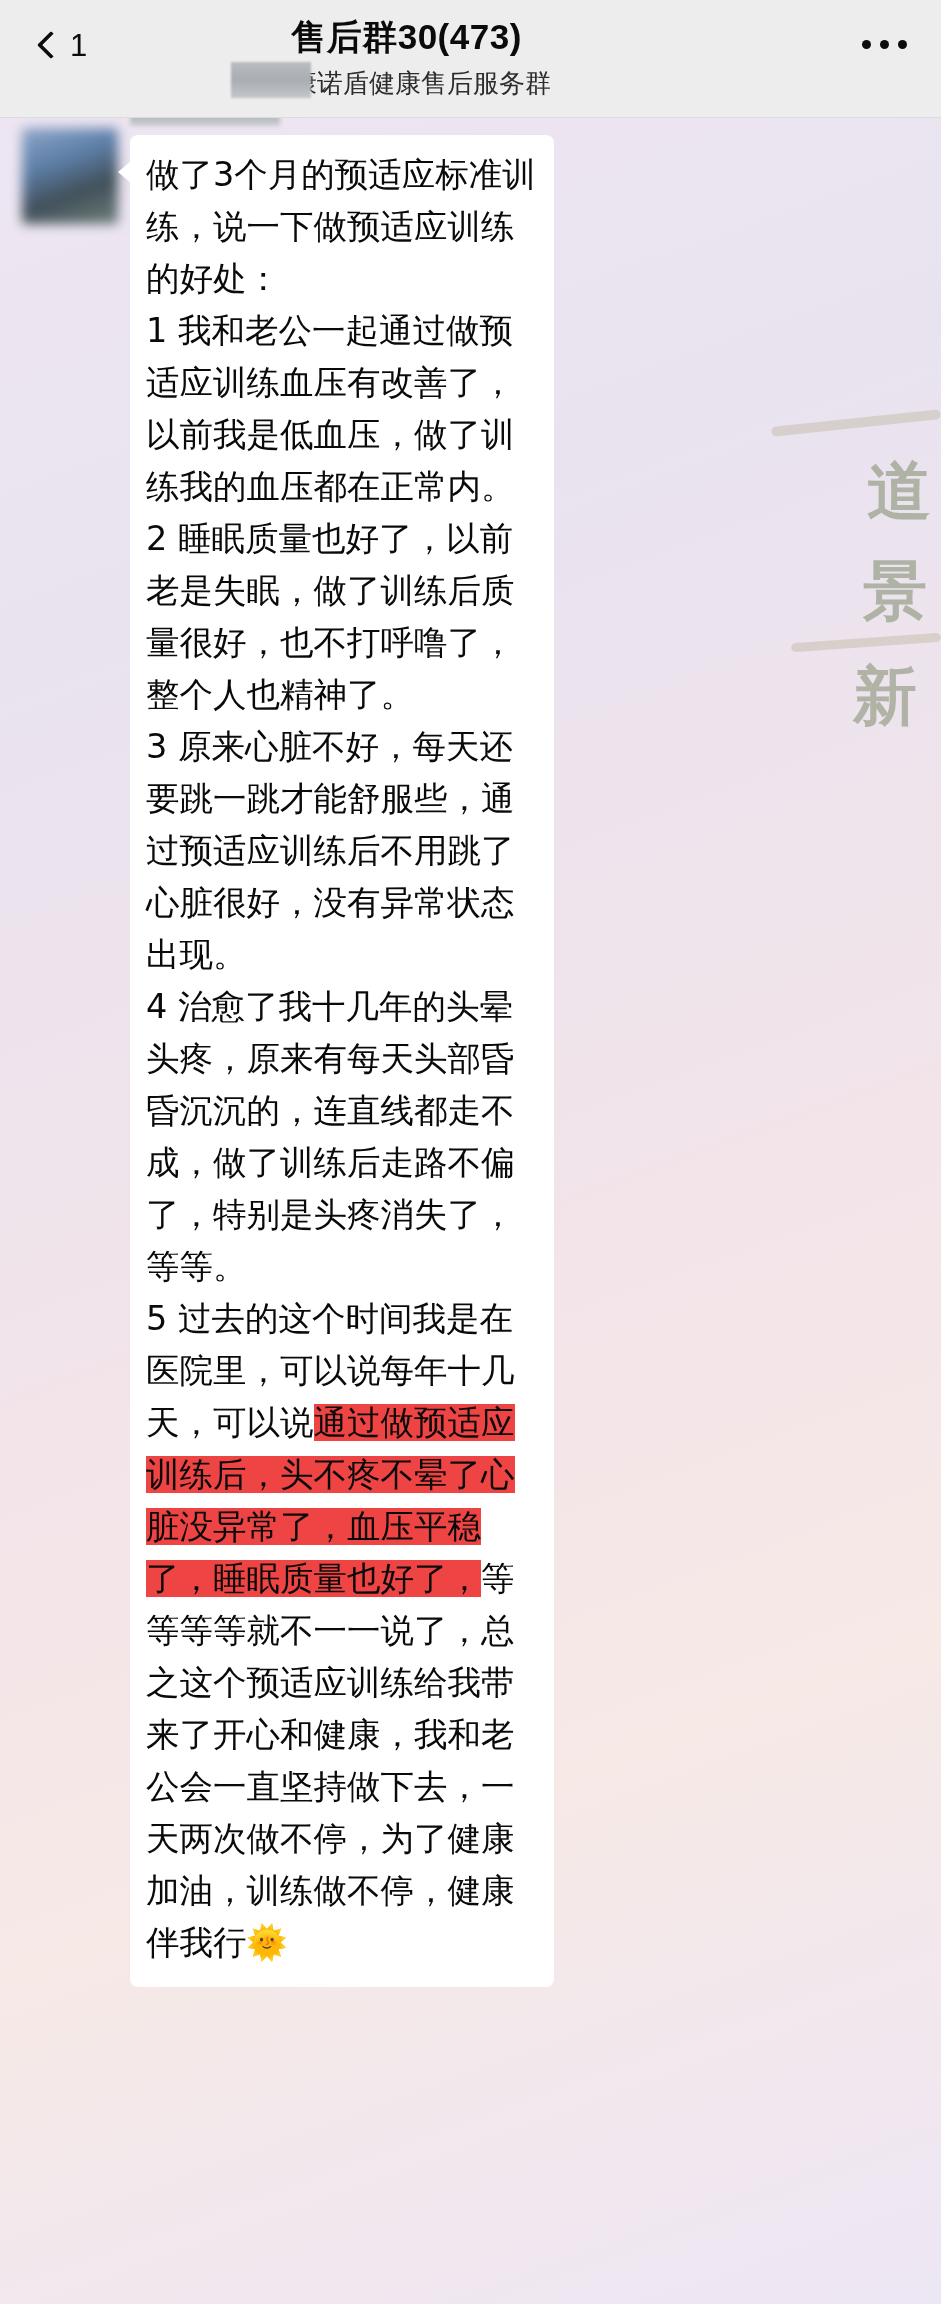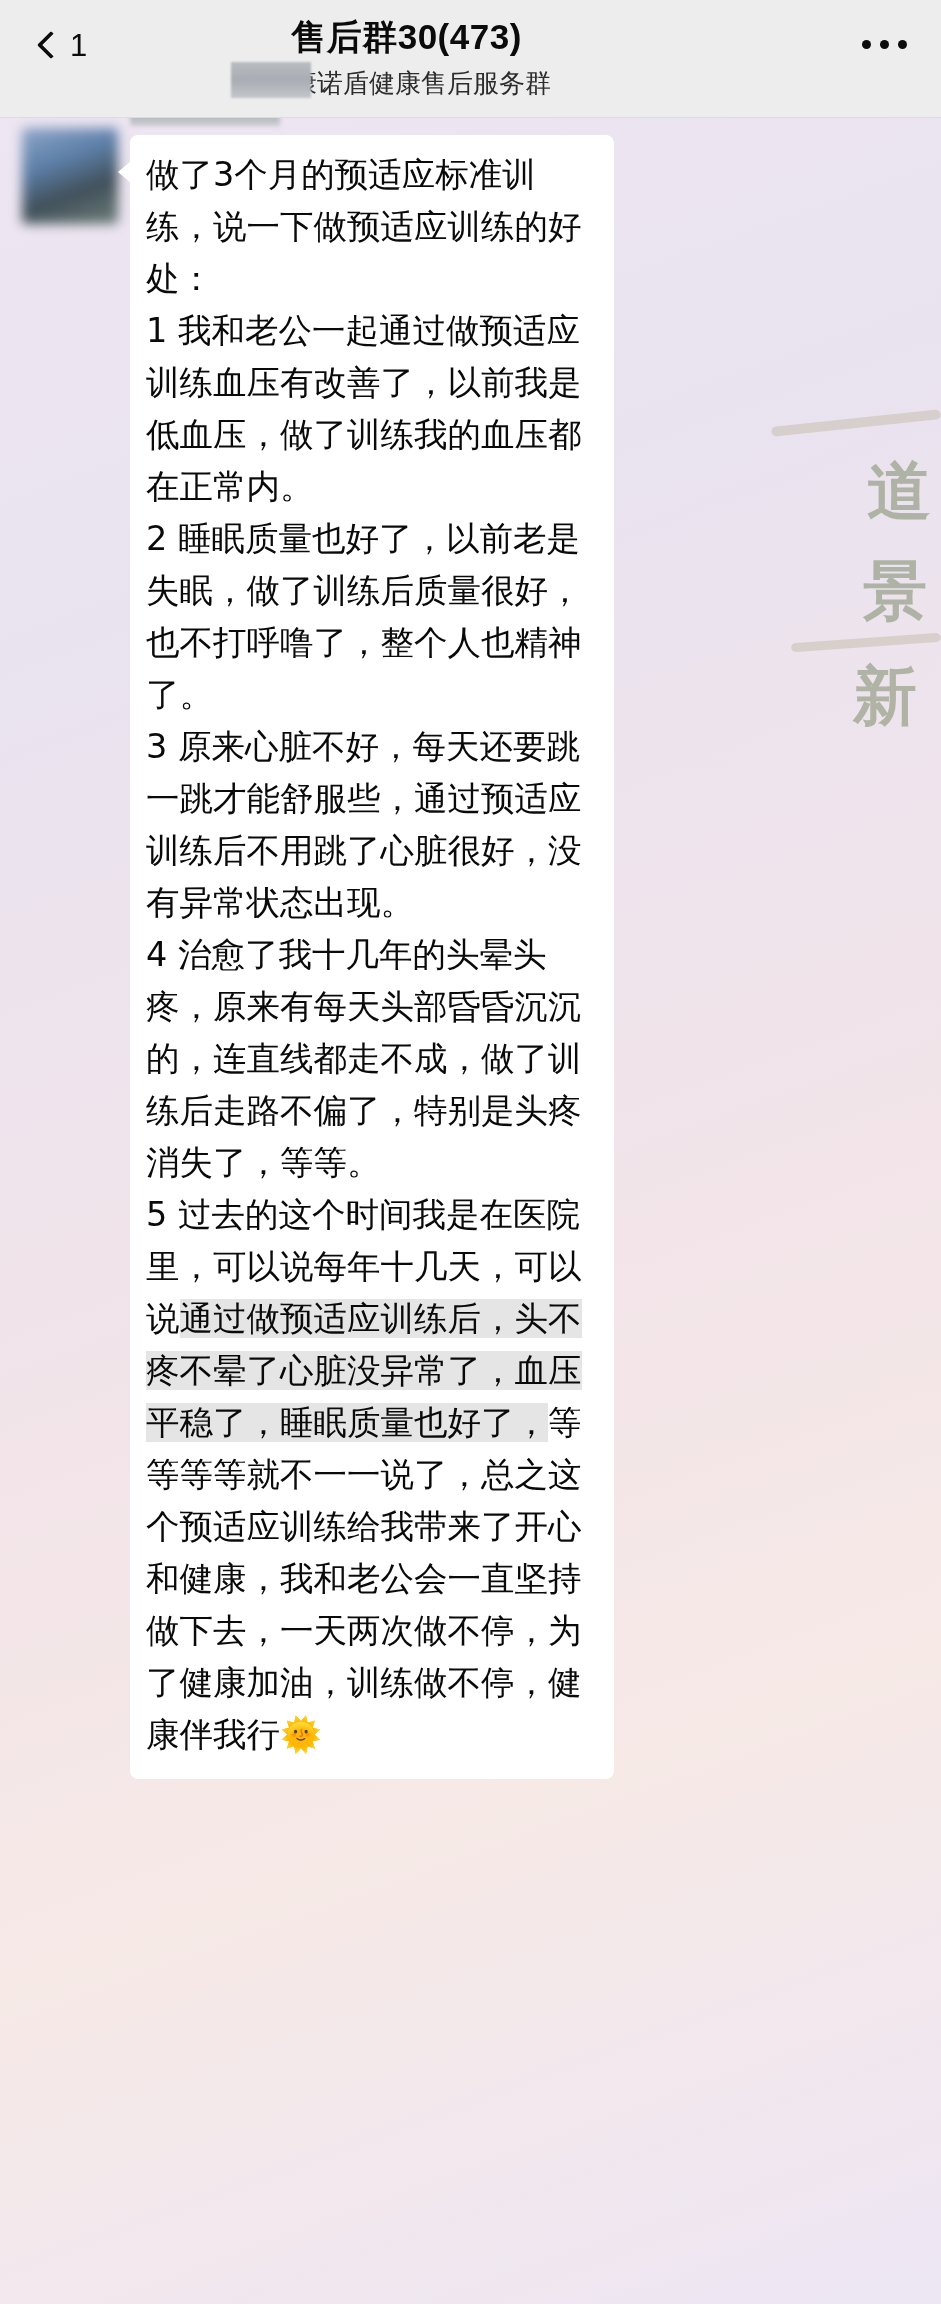--- a/index.html
+++ b/index.html
@@ -145,21 +145,21 @@
     width: 150px;
     height: 30px;
     background: linear-gradient(180deg, #c4c7cb 0%, #b0b4ba 60%, #cacdd1 100%);
     filter: blur(2px);
   }
   
   .bubble {
     position: absolute;
     left: 130px;
     top: 135px;
-    width: 484px;
+    width: 424px;
     background: #ffffff;
     border-radius: 8px;
     box-sizing: border-box;
     padding: 14px 14px 18px 16px;
     z-index: 10;
   }
   .bubble::before {
     content: "";
     position: absolute;
     left: -12px;
@@ -172,21 +172,22 @@
   }
   .msg-text {
     font-family: "DejaVu Sans", "Liberation Sans", sans-serif;
     font-size: 33.5px;
     line-height: 52px;
     color: #0a0a0a;
     letter-spacing: 0px;
     word-break: break-all;
   }
   .hl {
-    background: #e5e5e5;
+    background: #ef4444;
+    font-family: Liberation Serif, serif;
   }
 </style>
 </head>
 <body>
 
 <div class="screen">
 
   <div class="bg-art">
     <div class="bg-char" style="right:10px; top:330px;">道</div>
     <div class="bg-char" style="right:14px; top:430px;">景</div>

